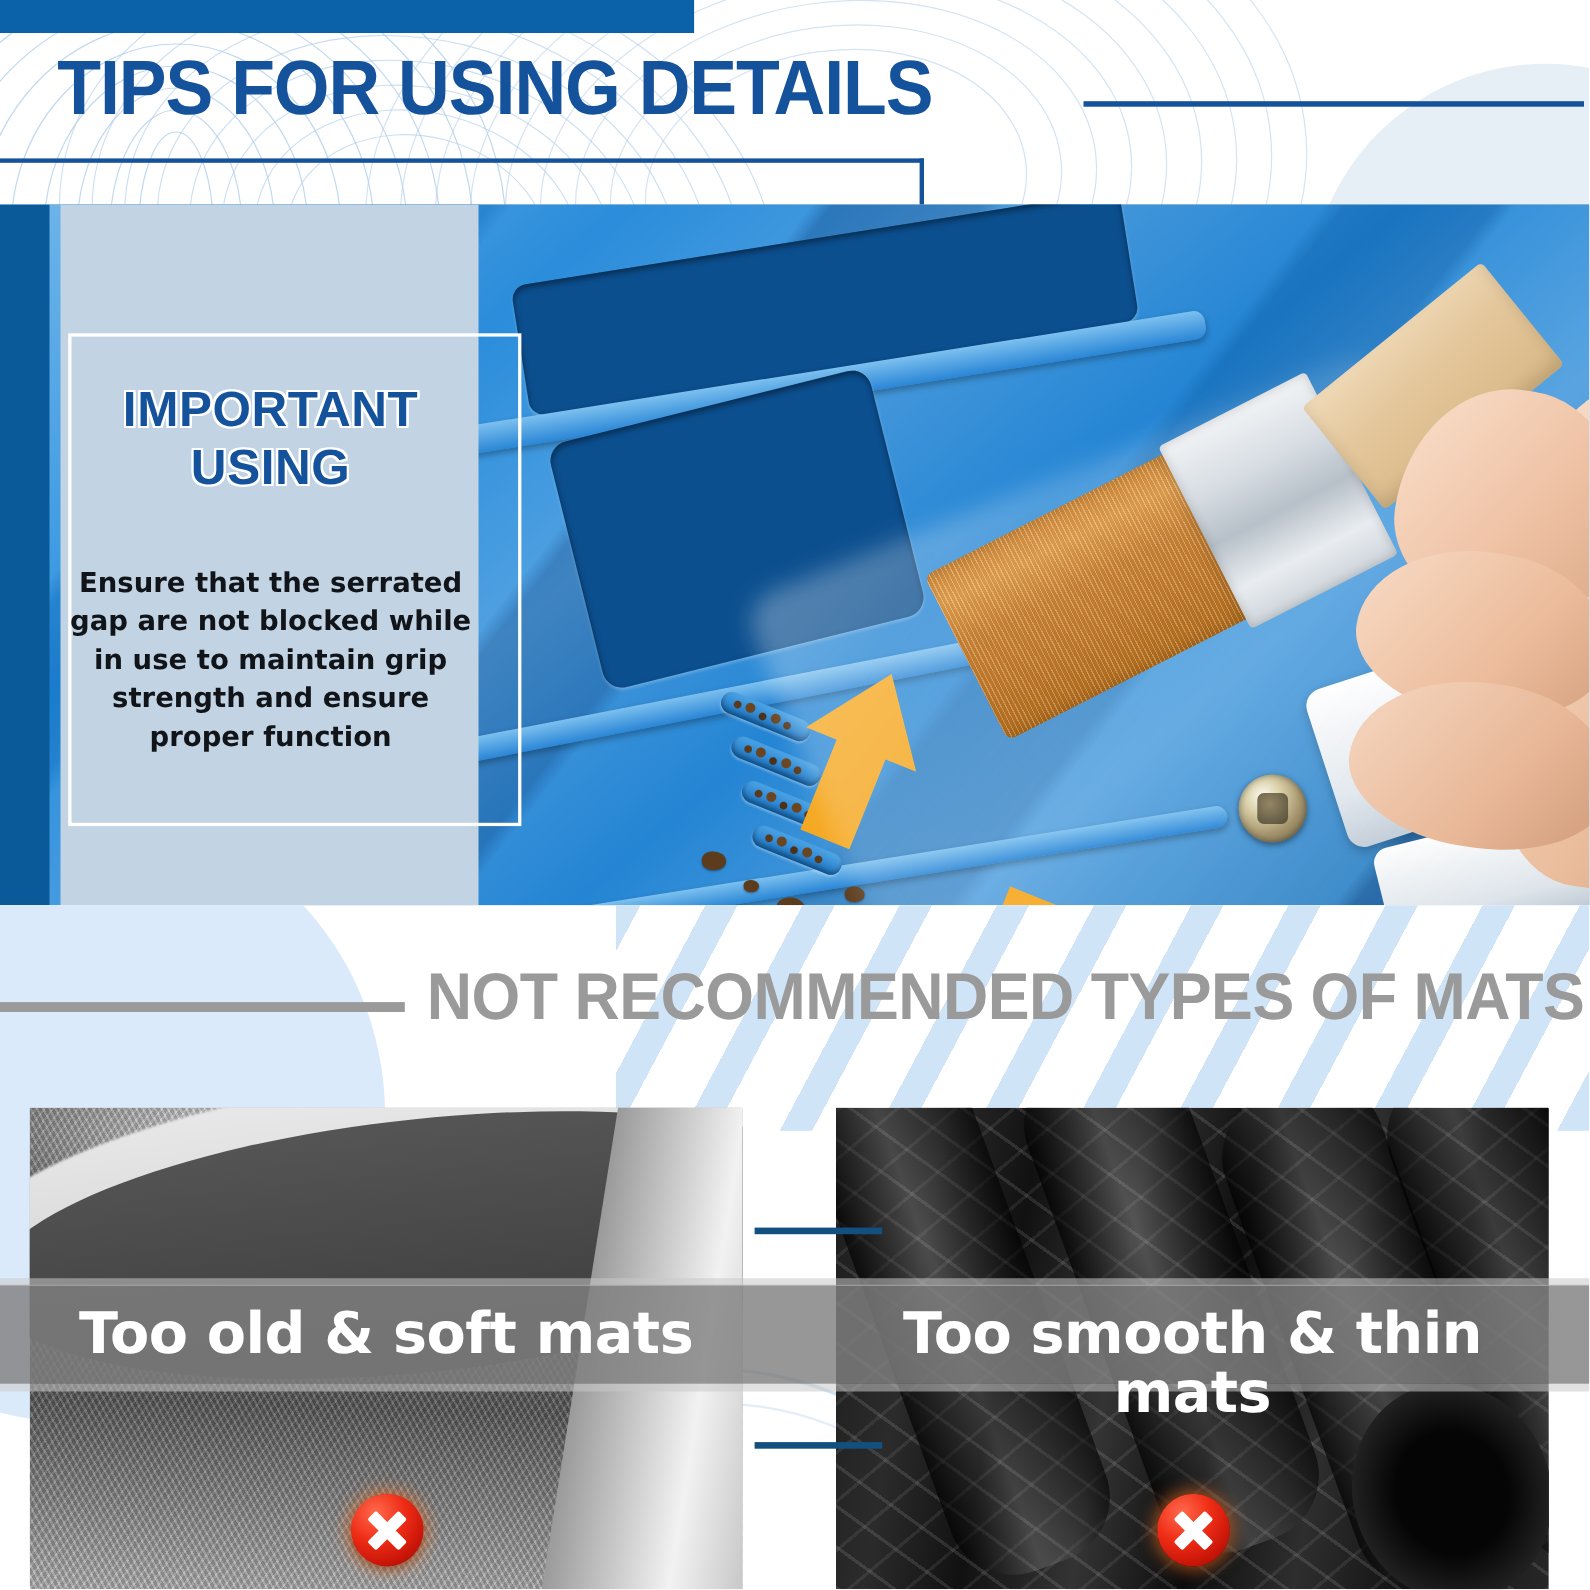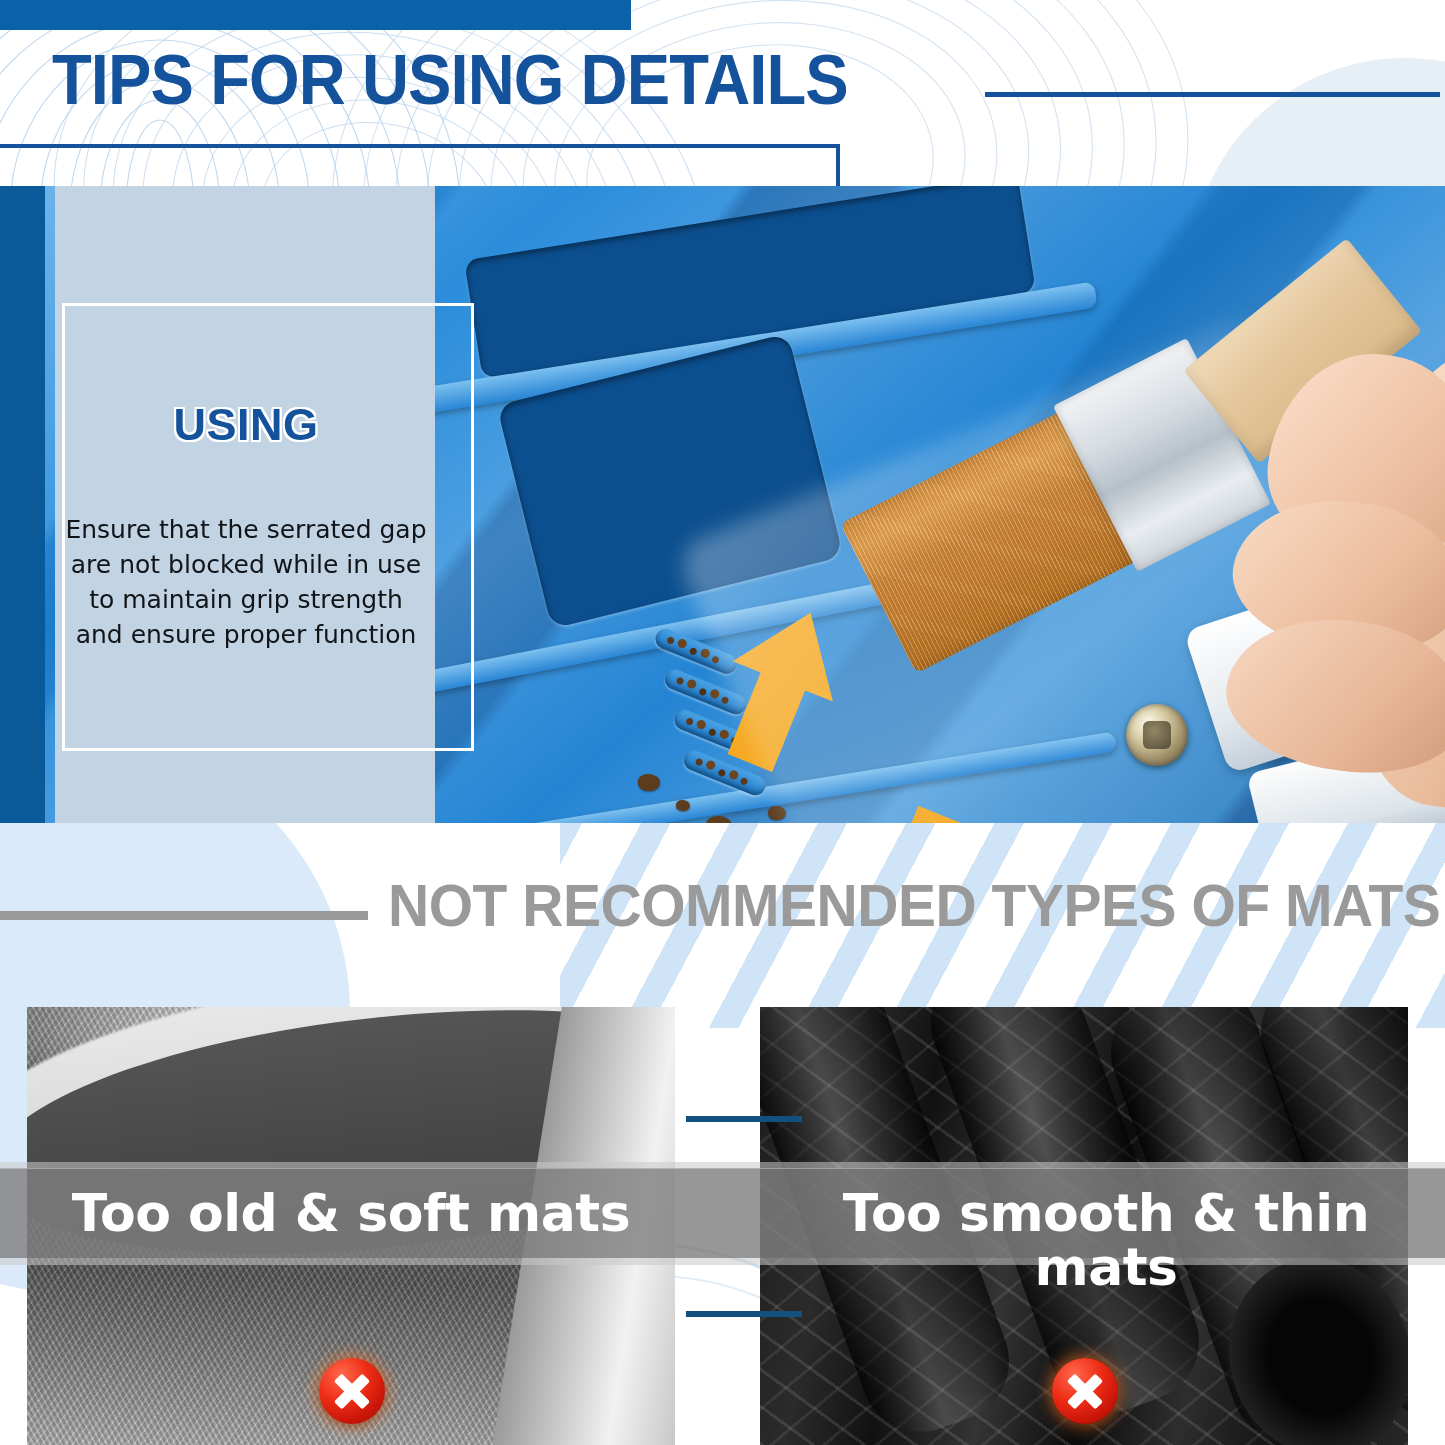--- a/index.html
+++ b/index.html
@@ -107,21 +107,21 @@
   
   .side-strip{position:absolute;left:0;top:186px;width:45px;height:637px;background:#0a5a99;}
   .notice-panel{position:absolute;left:55px;top:186px;width:380px;height:637px;background:#c2d4e3;}
   .notice-frame{position:absolute;left:62px;top:303px;width:412px;height:448px;
       border:3px solid #ffffff;box-sizing:border-box;}
   .notice-title{position:absolute;left:62px;top:345px;width:368px;text-align:center;
       font-size:45px;line-height:53px;font-weight:bold;color:#15529c;letter-spacing:.5px;
       text-shadow:-2px -2px 0 #fff,2px -2px 0 #fff,-2px 2px 0 #fff,2px 2px 0 #fff,
                   0 -2px 0 #fff,0 2px 0 #fff,-2px 0 0 #fff,2px 0 0 #fff;}
   .notice-body{position:absolute;left:62px;top:512px;width:368px;text-align:center;
-      font-size:25px;line-height:35px;color:#111418;font-weight:normal;
+      font-size:25px;line-height:35px;color:#111418;font-weight:bold;
       font-family:"DejaVu Sans",sans-serif;}
 
   
   .bottom{position:absolute;left:0;top:823px;width:1445px;height:622px;background:#ffffff;overflow:hidden;}
   .bottom-stripes{position:absolute;left:560px;top:0;width:885px;height:205px;
       background:repeating-linear-gradient(-62deg,#cfe4f7 0 26px,#ffffff 26px 78px);}
   .bottom-blob2{position:absolute;left:-210px;top:-90px;width:560px;height:560px;border-radius:50%;
       background:#dbeafb;}
   .circle-outline{position:absolute;left:330px;top:420px;width:620px;height:620px;border-radius:50%;
       border:3px solid #cfe0f2;}
@@ -167,21 +167,21 @@
   .mat-right .r4{left:560px;top:-50px;}
   .mat-right .hole{position:absolute;left:470px;top:250px;width:180px;height:200px;border-radius:50%;
      background:radial-gradient(ellipse at 50% 50%,#050505 40%,#2a2a2a 80%);transform:rotate(-18deg);}
 
   
   .label-band{position:absolute;left:0;top:1168px;width:1445px;height:90px;background:rgba(128,128,128,.82);}
   .label-band-edge{position:absolute;left:0;width:1445px;height:7px;background:rgba(200,200,200,.55);}
   .mat-label{position:absolute;top:1186px;font-size:52px;line-height:54px;font-weight:bold;color:#ffffff;
       text-align:center;font-family:"DejaVu Sans",sans-serif;letter-spacing:-.5px;}
   .label-left{left:27px;width:648px;}
-  .label-right{left:760px;width:648px;margin-left:22px;}
+  .label-right{left:760px;width:648px;}
 
   
   .gap-line{position:absolute;left:686px;width:116px;height:6px;background:#12507f;}
   .gap-line-1{top:1116px;}
   .gap-line-2{top:1311px;}
 
   
   .x-badge{position:absolute;width:66px;height:66px;border-radius:50%;
       background:radial-gradient(circle at 34% 26%,#ff6a4d 0%,#ef2d16 40%,#c81508 72%,#8c0d04 100%);
       box-shadow:0 0 14px 4px rgba(255,120,40,.55),0 3px 8px rgba(0,0,0,.45);}
@@ -309,21 +309,21 @@
         <div class="finger f3"></div>
       </div>
     </div>
 
     <div class="side-strip" style="top:0;"></div>
     <div class="notice-panel" style="top:0;"></div>
   </div>
 
   <div class="notice-frame"></div>
   <div class="notice-title">
-    <br>
+    <span>IMPORTANT</span><br>
     <span>USING</span>
   </div>
   <div class="notice-body">Ensure that the serrated gap are not blocked while in use to maintain grip strength and ensure proper function</div>
 
   <div class="bottom">
     <div class="bottom-stripes"></div>
     <div class="bottom-blob2"></div>
     <div class="circle-outline"></div>
     <div class="circle-outline2"></div>
     <div class="sec2-rule"></div>

